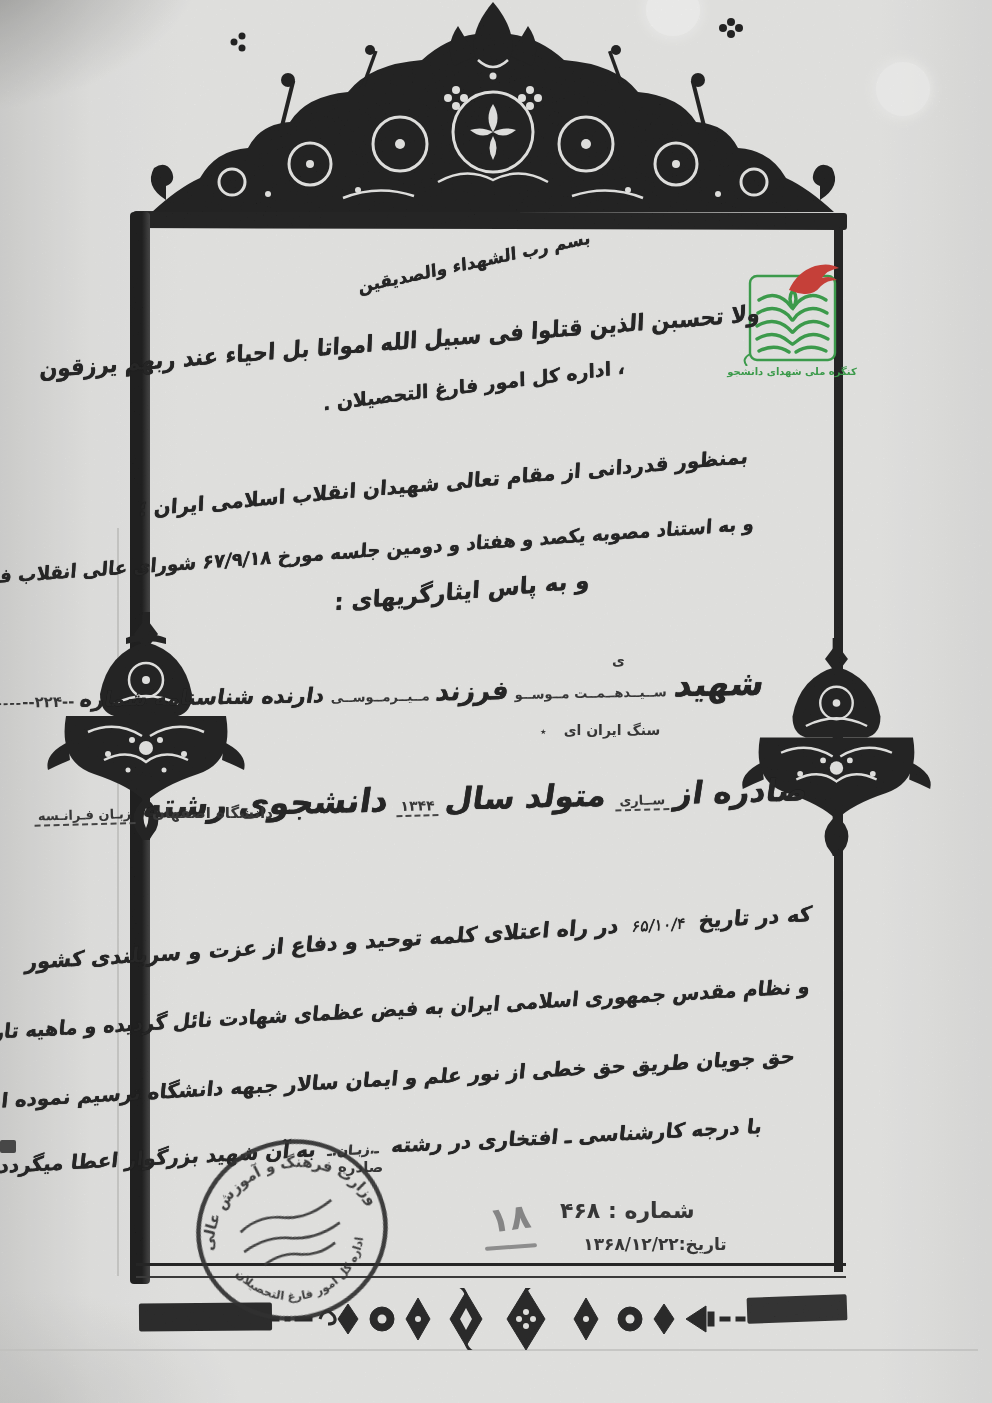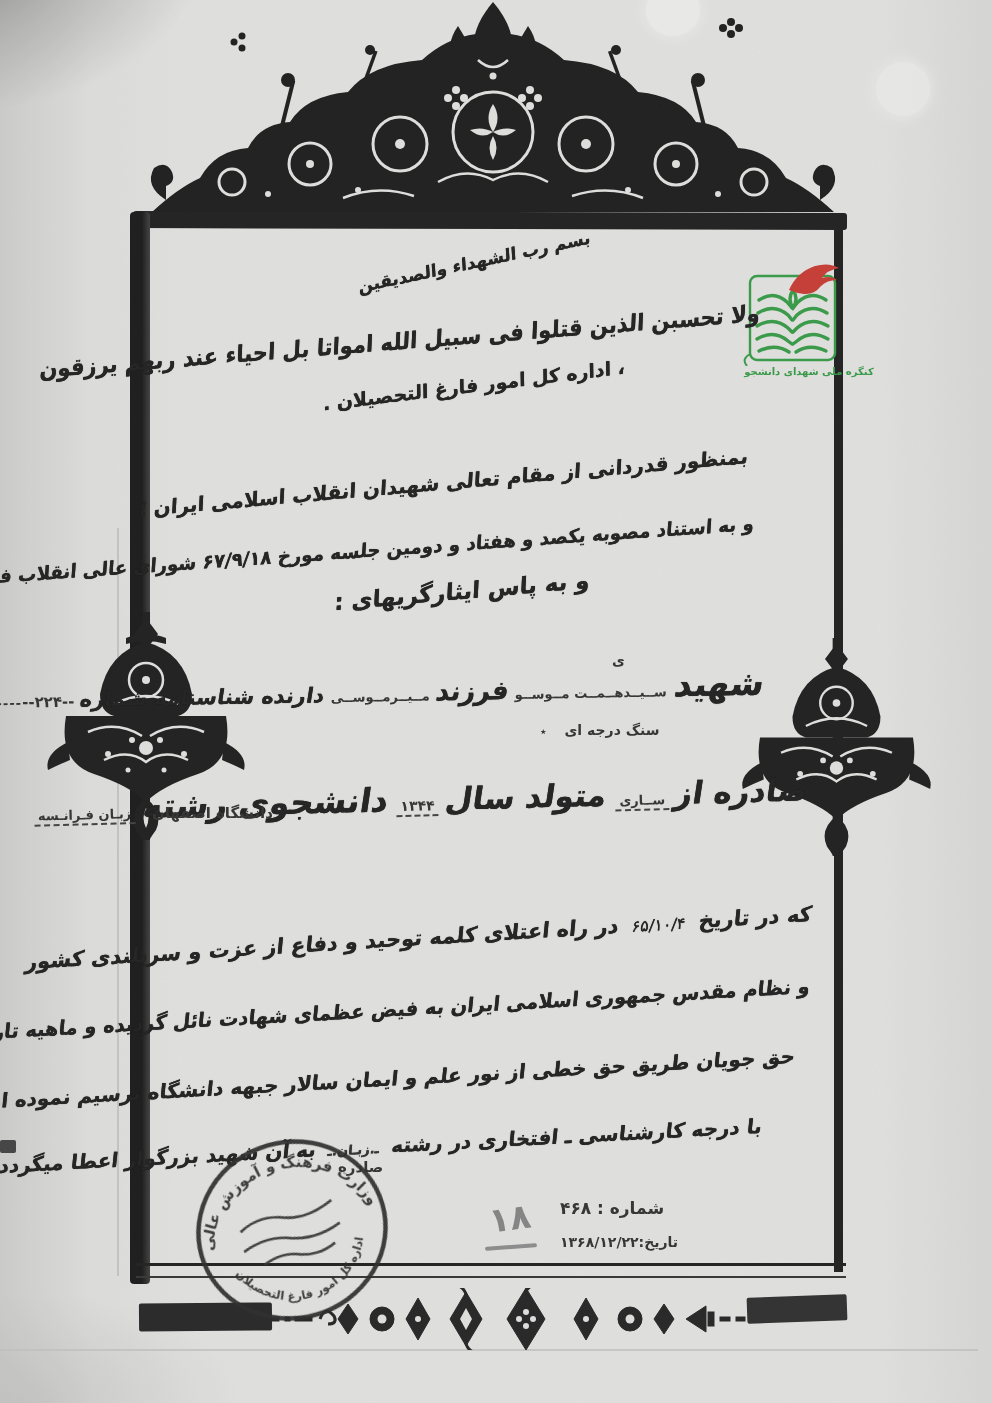--- a/index.html
+++ b/index.html
@@ -219,21 +219,21 @@
         <path d="M91,83 Q74,73 60,85 L56,88"></path>
         <path d="M22,95 Q38,87 52,96"></path>
         <path d="M89,95 Q73,87 59,96"></path>
         <path d="M56,34 q-6,9 0,18 q6,-9 0,-18"></path>
       </g>
     </g>
     <g>
       <path d="M52,34 q8,-18 26,-24 q14,-4 24,2 q-12,2 -17,10 q9,-3 15,2 q-10,0 -16,6 q-7,9 -17,8 q-8,-1 -15,-4 Z" fill="#d0342c"></path>
     </g>
   </svg>
-  <div class="abs" style="left:724px;top:366px;width:136px;text-align:center;font-size:10px;color:#2f9e41;font-weight:bold;direction:rtl;letter-spacing:.5px;z-index:12;margin-left:17px;">کنگره ملی شهدای دانشجو</div>
+  <div class="abs" style="left:724px;top:366px;width:136px;text-align:center;font-size:10px;color:#2f9e41;font-weight:bold;direction:rtl;letter-spacing:.5px;z-index:12;">کنگره ملی شهدای دانشجو</div>
 
   <div class="abs callig" style="left:356px;top:252px;font-size:17px;transform:rotate(-12deg) skewX(-8deg);z-index:20;">بسم رب الشهداء والصدیقین</div>
 
   <div class="abs callig" style="left:178px;top:300px;width:582px;text-align:right;font-size:23px;transform:rotate(-4.5deg) skewX(-7deg) scaleX(.92);transform-origin:right center;z-index:20;">ولا تحسبن الذین قتلوا فی سبیل الله امواتا بل احیاء عند ربهم یرزقون</div>
 
   <div class="abs callig" style="left:322px;top:374px;font-size:19px;transform:rotate(-7deg) skewX(-6deg);z-index:20;">، اداره کل امور فارغ التحصیلان .</div>
 
   <div class="abs callig" style="left:300px;top:444px;width:448px;text-align:right;font-size:20px;transform:rotate(-5deg) skewX(-8deg);transform-origin:right center;z-index:20;">بمنظور قدردانی از مقام تعالی شهیدان انقلاب اسلامی ایران ؛</div>
   <div class="abs callig" style="left:172px;top:512px;width:582px;text-align:right;font-size:19px;transform:rotate(-4deg) skewX(-8deg) scaleX(.96);transform-origin:right center;z-index:20;">و به استناد مصوبه یکصد و هفتاد و دومین جلسه مورخ ۶۷/۹/۱۸ شورای عالی انقلاب فرهنگی .</div>
   <div class="abs callig" style="left:334px;top:578px;font-size:23px;transform:rotate(-5deg) skewX(-8deg);z-index:20;">و به پاس ایثارگریهای :</div>
@@ -242,21 +242,21 @@
     <span class="callig" style="font-size:34px;transform:skewX(-10deg);margin-left:8px;">شهید</span>
     <span class="typed" style="font-size:13px;">ســیــدهــمــت مــوســو</span>
     <span class="callig" style="font-size:26px;transform:skewX(-10deg);margin:0 6px;">فرزند</span>
     <span class="typed" style="font-size:13px;">مــیــرمــوســی</span>
     <span class="callig" style="font-size:21px;transform:skewX(-10deg);margin:0 6px;">دارنده شناسنامه شماره</span>
     <span class="typed" style="font-size:15px;">--۲۲۴--</span>
     <span class="typed" style="font-size:13px;">-----</span>
   </div>
   <div class="abs typed" style="left:612px;top:652px;font-size:14px;z-index:21;">ی</div>
   <div class="abs typed" style="left:540px;top:724px;font-size:12px;z-index:21;">٭</div>
-  <div class="abs typed" style="left:552px;top:722px;width:120px;text-align:center;font-size:14px;letter-spacing:2px;z-index:21;">سنگ درجه ای</div>
+  <div class="abs typed" style="left:552px;top:722px;width:120px;text-align:center;font-size:14px;letter-spacing:2px;z-index:21;">سنگ ایران ای</div>
 
   <div class="abs row" style="left:150px;top:778px;width:658px;transform:rotate(-1.5deg);">
     <span class="callig" style="font-size:31px;transform:skewX(-10deg);margin-left:6px;">صادره از</span>
     <span class="typed dashed-u" style="font-size:13px;">ســاری</span>
     <span class="callig" style="font-size:31px;transform:skewX(-10deg);margin:0 8px;">متولد سال</span>
     <span class="typed dashed-u" style="font-size:14px;">۱۳۴۴</span>
     <span class="callig" style="font-size:33px;transform:skewX(-10deg);margin:0 8px;">دانشجوی رشته</span>
     <span class="typed dashed-u" style="font-size:13px;">زبـان فـرانـسه</span>
   </div>
 
@@ -288,22 +288,22 @@
     <text font-family="DejaVu Sans, sans-serif" font-size="11.5" font-weight="bold" fill="#222">
       <textPath href="#arcBottom" startOffset="50%" text-anchor="middle">اداره کل امور فارغ التحصیلان</textPath>
     </text>
     <g fill="none" stroke="#2a2a2a" stroke-width="2.6">
       <path d="M56,88 q22,-12 46,-2 q22,8 50,-4"></path>
       <path d="M54,108 q26,-10 50,0 q24,8 50,-2"></path>
       <path d="M70,126 q20,-8 38,0 q18,6 36,-2"></path>
     </g>
   </svg>
 
-  <div class="abs typed" style="left:560px;top:1198px;width:190px;text-align:left;font-size:17px;letter-spacing:3px;z-index:20;">شماره : ۴۶۸</div>
-  <div class="abs typed" style="left:560px;top:1234px;width:190px;text-align:left;font-size:14px;letter-spacing:2px;z-index:20;">تاریخ:۱۳۶۸/۱۲/۲۲</div>
+  <div class="abs typed" style="left:560px;top:1198px;width:190px;text-align:left;font-size:22px;letter-spacing:3px;z-index:20;">شماره : ۴۶۸</div>
+  <div class="abs typed" style="left:560px;top:1234px;width:190px;text-align:center;font-size:17px;letter-spacing:2px;z-index:20;">تاریخ:۱۳۶۸/۱۲/۲۲</div>
 
   <div class="abs" style="left:489px;top:1198px;font-size:34px;font-weight:bold;color:#858585;transform:rotate(-8deg);direction:rtl;z-index:25;">۱۸</div>
   <div class="abs" style="left:485px;top:1245px;width:52px;height:4px;background:#8e8e8e;transform:rotate(-4deg);border-radius:2px;z-index:25;"></div>
 
   <svg class="noise" width="992" height="1403">
     <filter id="paperNoise">
       <feTurbulence type="fractalNoise" baseFrequency="0.55" numOctaves="2" stitchTiles="stitch"></feTurbulence>
       <feColorMatrix type="matrix" values="0 0 0 0 0.25  0 0 0 0 0.25  0 0 0 0 0.25  0.9 0.9 0.9 0 0"></feColorMatrix>
     </filter>
     <rect width="992" height="1403" filter="url(#paperNoise)"></rect>

